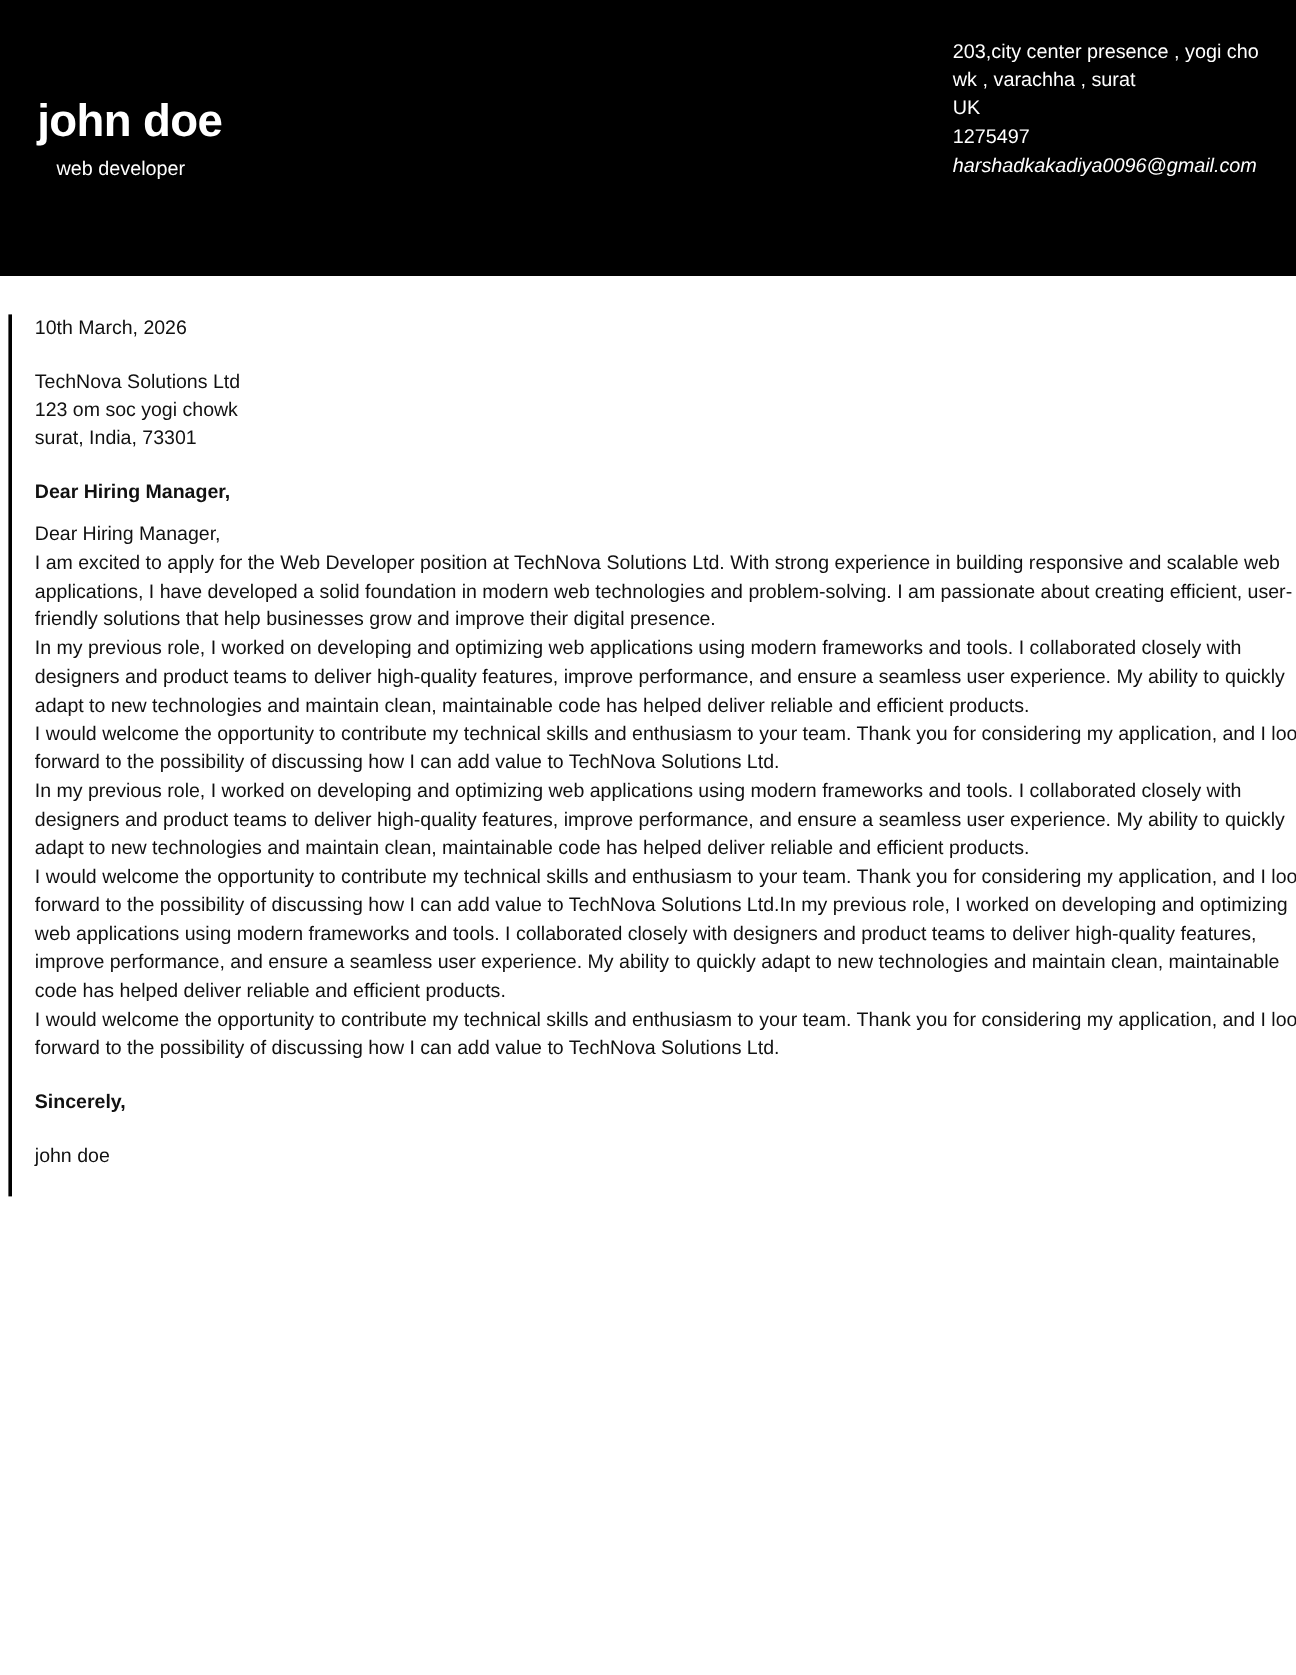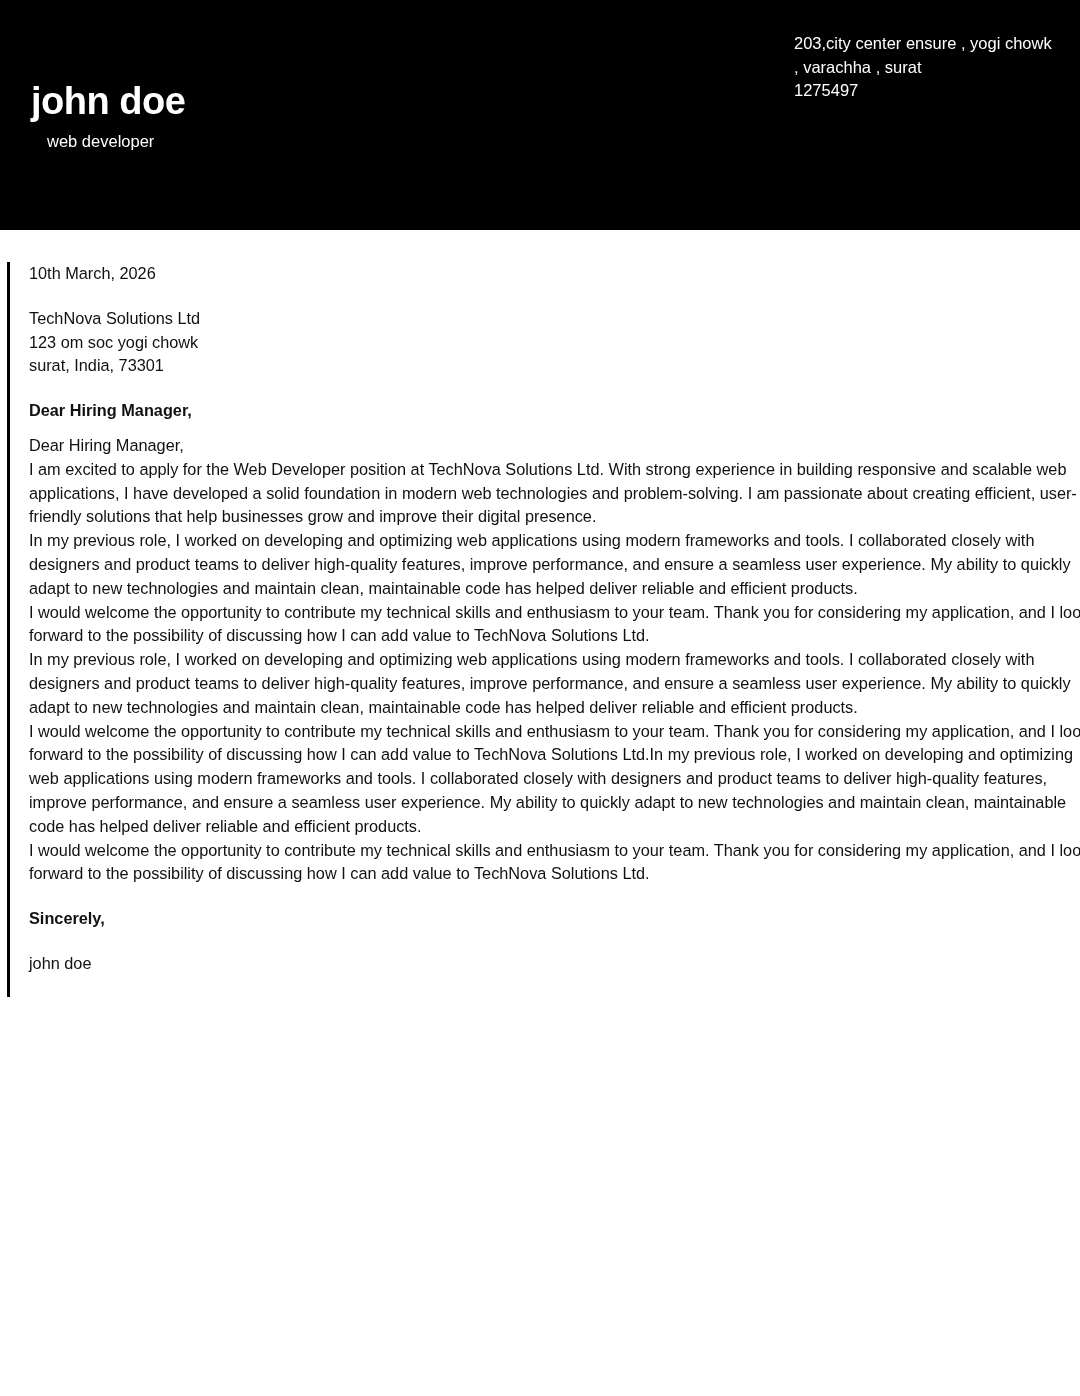--- a/index.html
+++ b/index.html
@@ -21,22 +21,24 @@
     .closing { margin-top: 21px; font-weight: bold; }
     .signature { margin-top: 21px; }
   </style>
 </head>
 <body>
 
 <div class="header">
   <h1 class="name">john doe</h1>
   <div class="role">web developer</div>
   <div class="contact">
-    <div>203,city center ensure , yogi chowk , varachha , surat</div>
+    <div>203,city center presence , yogi chowk , varachha , surat</div>
+    <div>UK</div>
     <div>1275497</div>
+    <div class="email">harshadkakadiya0096@gmail.com</div>
   </div>
 </div>
 
 <div class="letter">
   <div class="inner">
     <div class="date">10th March, 2026</div>
     <div class="recipient">
       <div>TechNova Solutions Ltd</div>
       <div>123 om soc yogi chowk</div>
       <div>surat, India, 73301</div>

